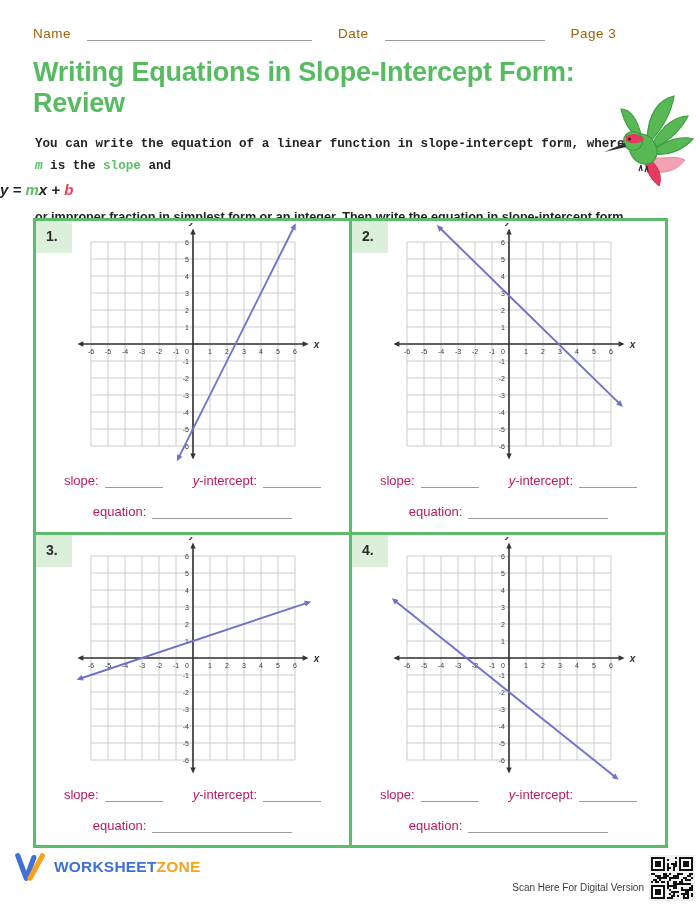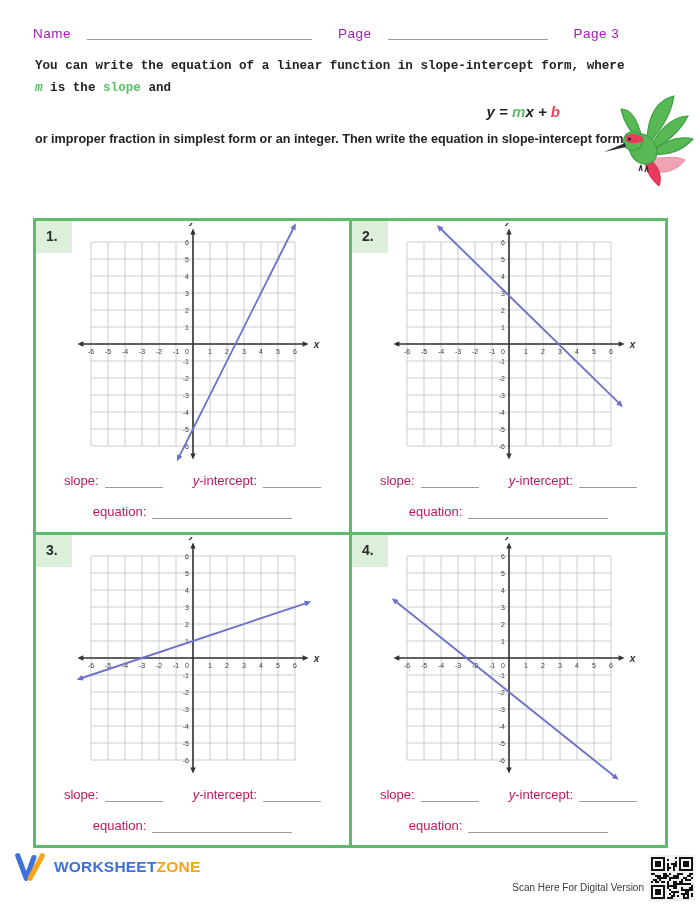--- a/index.html
+++ b/index.html
@@ -1,35 +1,35 @@
 <!DOCTYPE html>
 <html><head>
 <meta charset="utf-8">
 <style>
   * { margin:0; padding:0; box-sizing:border-box; }
   html,body { background:#ffffff; }
   body { font-family:"Liberation Sans", sans-serif; color:#232323; }
   .page { position:relative; width:700px; height:906px; background:#fff; overflow:hidden; }
 
   
-  .hdr { display:flex; padding:26px 33px 0 33px; gap:16px;
-         font-size:13.5px; color:#a21caf; letter-spacing:.5px; }
+  .hdr { display:flex; align-items:flex-end; padding:26px 33px 0 33px; gap:16px;
+         font-size:13.5px; color:#a16207; letter-spacing:.5px; }
   .hdr .rule { border-bottom:1.5px solid #9a9a9a; height:14px; }
   .rule-name { flex:1 1 auto; max-width:225px; margin-right:10px; }
   .rule-date { width:160px; margin-right:10px; }
 
   
   .title { margin:16px 33px 0 33px; font-size:27px; font-weight:bold; color:#57bb61; letter-spacing:-.2px; }
 
   
   .intro { margin:14px 33px 0 35px; font-size:12.6px; font-weight:bold; line-height:22px; color:#232323; width:600px;font-family:Liberation Mono, monospace; }
   .green { color:#5cc068; }
   .red { color:#ee4058; }
   .ital { font-style:italic; }
-  .formula { width:560px; text-align:right; font-size:15px; font-weight:bold; font-style:italic; margin-top:4px; }
+  .formula { width:560px; text-align:left; font-size:15px; font-weight:bold; font-style:italic; margin-top:4px; }
   .instr { margin:8px 33px 0 35px; font-size:12.6px; font-weight:bold; line-height:22px; color:#232323; width:620px; }
 
   
   .bird { position:absolute; top:92px; right:2px; width:106px; height:110px; }
 
   
   .panel-grid { position:absolute; left:33px; top:218px; width:635px; height:630px;
                 background:#5dbc6c; border:3px solid #5dbc6c;
                 display:grid; grid-template-columns:1fr 1fr; grid-template-rows:1fr 1fr; gap:3px; }
   .panel { background:#ffffff; position:relative; }
@@ -52,25 +52,26 @@
   .qr-wrap { position:absolute; right:5px; bottom:5px; width:46px; height:46px; background:#f1f1f1; padding:2px; }
 </style>
 </head>
 <body>
 
 <div class="page">
 
   <div class="hdr">
     <span>Name</span>
     <span class="rule rule-name"></span>
-    <span>Page</span>
+    <span>Date</span>
     <span class="rule rule-date"></span>
     <span>Page 3</span>
   </div>
 
+  <div class="title">Writing Equations in Slope-Intercept Form: Review</div>
 
   <div class="intro">
     <div><span>You can write the equation of a linear function in slope-intercept form, where </span><span class="green ital">m</span><span> is the </span><span class="green">slope</span><span> and</span></div>
   </div>
 
   <div class="formula"><span>y</span><span> = </span><span class="green">m</span><span>x</span><span> + </span><span class="red">b</span></div>
 
   <div class="instr">
     <div>or improper fraction in simplest form or an integer. Then write the equation in slope-intercept form.</div>
   </div>

